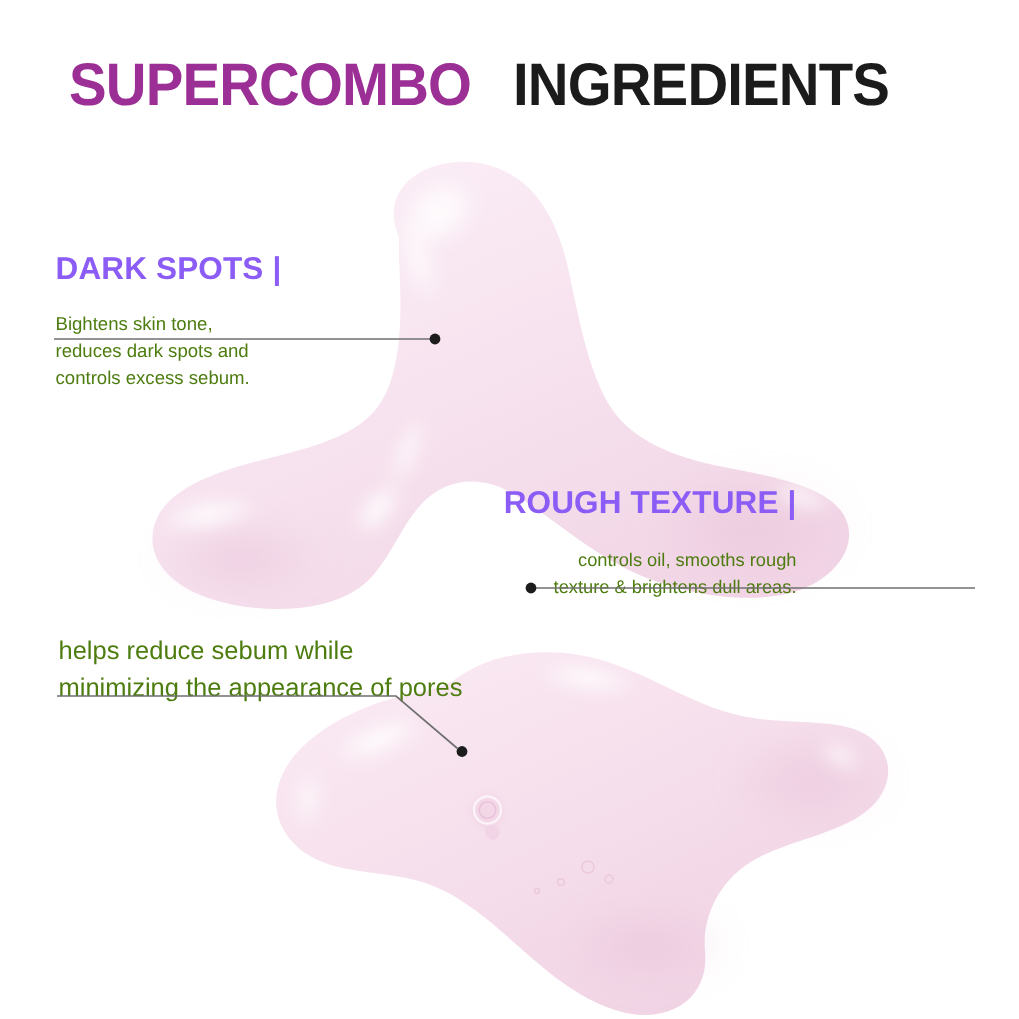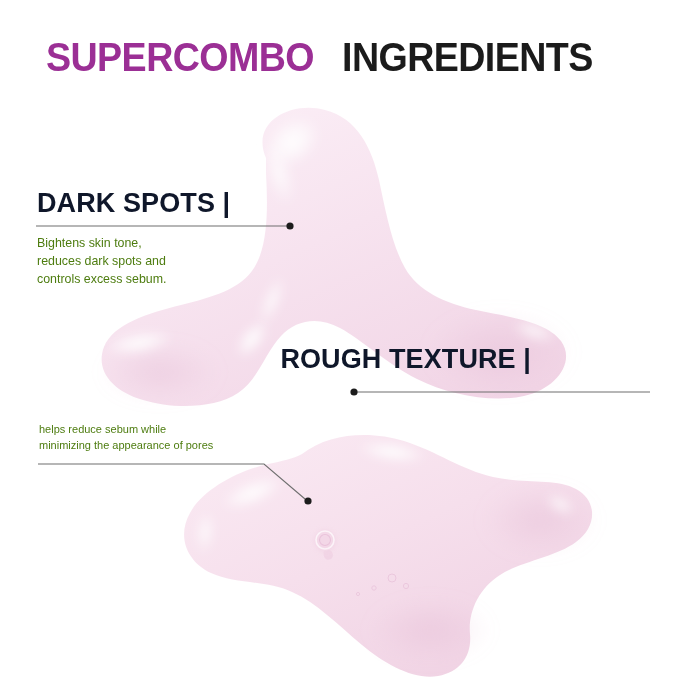--- a/index.html
+++ b/index.html
@@ -43,25 +43,24 @@
 
   
   .callout { position:absolute; z-index:6; }
 
   .callout .head {
     line-height:1.17;
     white-space:nowrap;
   }
   .callout .head .l1 {
     display:block;
-    color:#0f172a;
-    font-size:27px;
+    color:#8b5cf6;
+    font-size:21px;
     font-weight:700;
     letter-spacing:0.1px;
-    margin-top:20px;
   }
   .callout .head .l2 {
     display:block;
     color:#181818;
     font-size:20.5px;
     font-weight:700;
     letter-spacing:0.1px;
   }
   .callout .body {
     font-size:12.4px;
@@ -74,21 +73,21 @@
   
   #callout-dark-spots { left:37px; top:168px; }
   #callout-dark-spots .body { margin-top:14px; }
 
   
   #callout-rough-texture { right:29px; top:324px; text-align:right; }
   #callout-rough-texture .body { margin-top:15px; font-size:12.2px; }
 
   
   #callout-large-pores { left:39px; top:408px; }
-  #callout-large-pores .body { margin-top:13px; font-size:11px; }
+  #callout-large-pores .body { margin-top:13px; font-size:17px; }
 
   
   #leaders { position:absolute; left:0; top:0; width:679px; height:679px; z-index:7; pointer-events:none; }
 </style>
 </head>
 <body>
 
 <div id="stage">
 
   <svg id="blob-layer" viewBox="0 0 679 679">
@@ -223,20 +222,22 @@
     </div>
     <div class="body">Bightens skin tone,
 reduces dark spots and
 controls excess sebum.</div>
   </div>
 
   <div class="callout" id="callout-rough-texture">
     <div class="head">
       <span class="l1">ROUGH TEXTURE |</span>
     </div>
+    <div class="body">controls oil, smooths rough
+texture &amp; brightens dull areas.</div>
   </div>
 
   <div class="callout" id="callout-large-pores">
     <div class="body">helps reduce sebum while
 minimizing the appearance of pores</div>
   </div>
 
 </div>
 
 </body></html>

